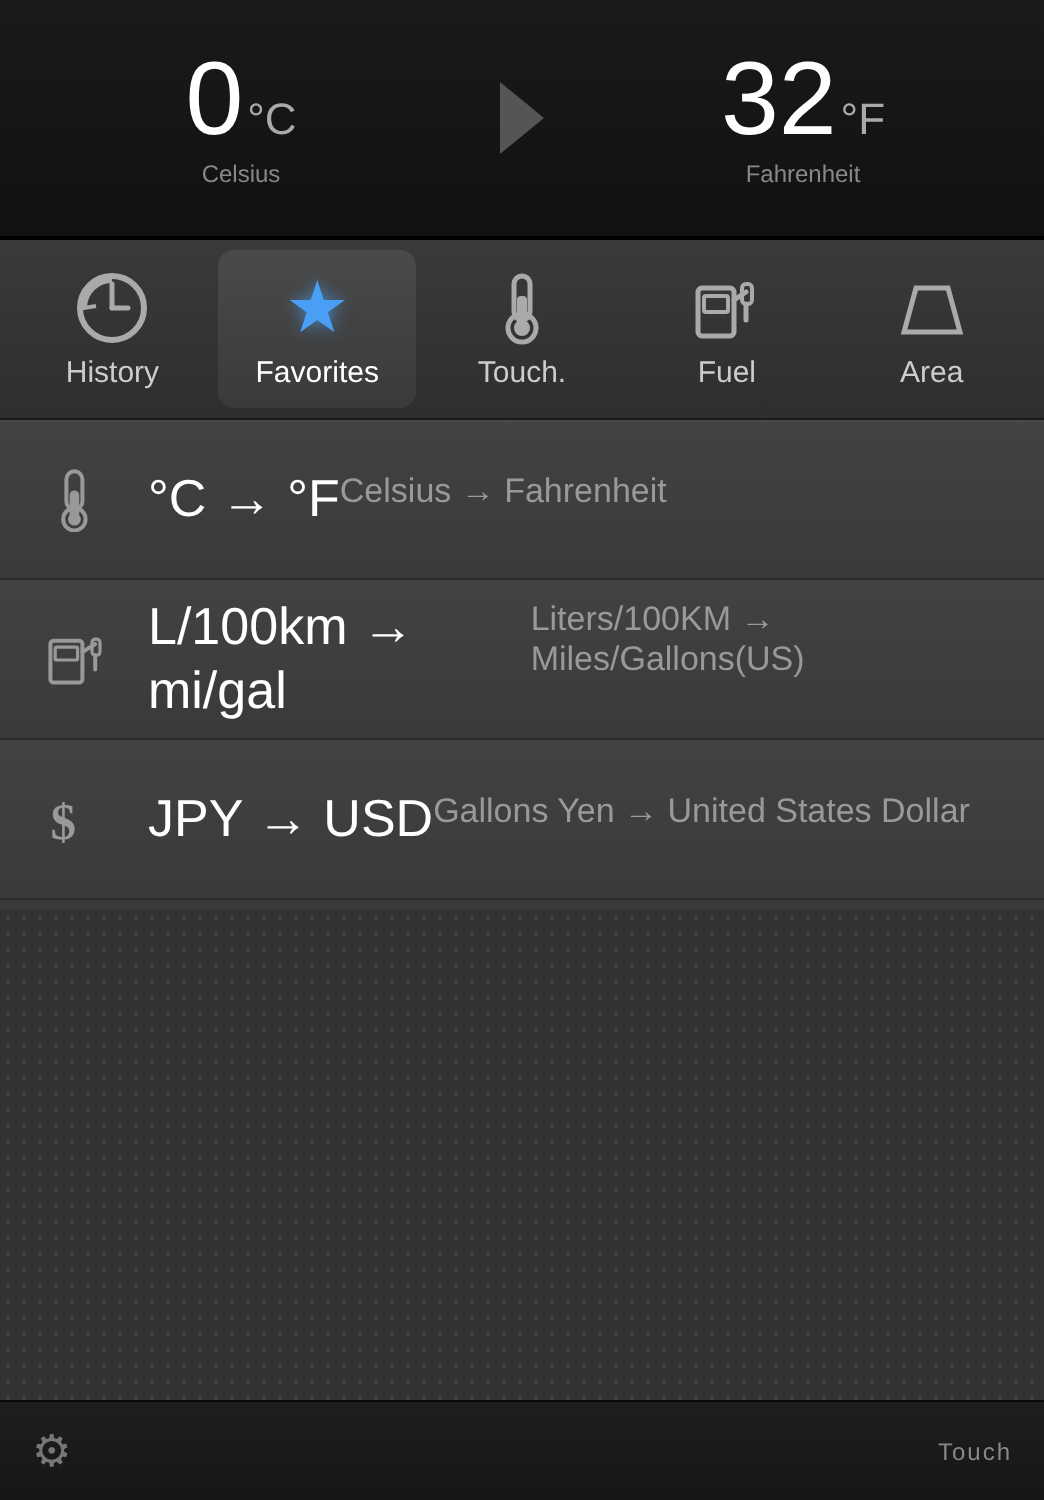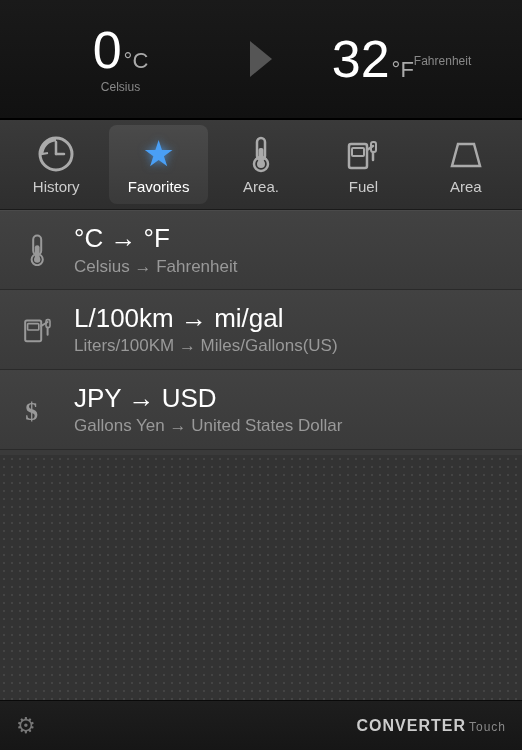--- a/index.html
+++ b/index.html
@@ -29,20 +29,21 @@
       display: flex;
       flex-direction: column;
       align-items: center;
       justify-content: center;
       padding: 10px;
     }
 
     .header-right {
       flex: 1;
       display: flex;
+      flex-direction: column;
       align-items: center;
       justify-content: center;
       padding: 10px;
     }
 
     .header-divider {
       display: flex;
       align-items: center;
       justify-content: center;
       width: 40px;
@@ -173,21 +174,21 @@
       flex-shrink: 0;
     }
 
     .list-item-icon svg {
       width: 32px;
       height: 32px;
     }
 
     .list-item-content {
       display: flex;
-      flex-direction: column;
+      flex-direction: row;
       justify-content: center;
     }
 
     .list-item-title {
       font-size: 26px;
       font-weight: 400;
       color: #ffffff;
       line-height: 1.2;
     }
 
@@ -290,21 +291,21 @@
 
   <div class="tab-item">
     <div class="tab-icon">
       <svg viewBox="0 0 40 40">
         <rect x="16" y="4" width="8" height="22" rx="4" fill="none" stroke="#aaa" stroke-width="2.5"></rect>
         <circle cx="20" cy="30" r="7" fill="none" stroke="#aaa" stroke-width="2.5"></circle>
         <rect x="17.5" y="14" width="5" height="16" rx="2" fill="#aaa"></rect>
         <circle cx="20" cy="30" r="4" fill="#aaa"></circle>
       </svg>
     </div>
-    <span class="tab-label">Area.</span>
+    <span class="tab-label">Touch.</span>
   </div>
 
   <div class="tab-item">
     <div class="tab-icon">
       <svg viewBox="0 0 40 40">
         <rect x="6" y="10" width="18" height="24" rx="2" fill="none" stroke="#aaa" stroke-width="2.5"></rect>
         <rect x="9" y="14" width="12" height="8" rx="1" fill="none" stroke="#aaa" stroke-width="2"></rect>
         <line x1="24" y1="16" x2="30" y2="12" stroke="#aaa" stroke-width="2.5" stroke-linecap="round"></line>
         <rect x="28" y="8" width="5" height="10" rx="2" fill="none" stroke="#aaa" stroke-width="2"></rect>
         <line x1="30" y1="18" x2="30" y2="26" stroke="#aaa" stroke-width="2.5" stroke-linecap="round"></line>
@@ -367,16 +368,15 @@
       <div class="list-item-subtitle">Gallons Yen → United States Dollar</div>
     </div>
   </div>
 </div>
 
 <div class="empty-area"></div>
 
 <div class="footer">
   <span class="footer-gear">⚙</span>
   <div class="footer-brand">
-    <span class="footer-brand-converter">CONVERTER</span>
     <span class="footer-brand-touch">Touch</span>
   </div>
 </div>
 
 </body></html>

